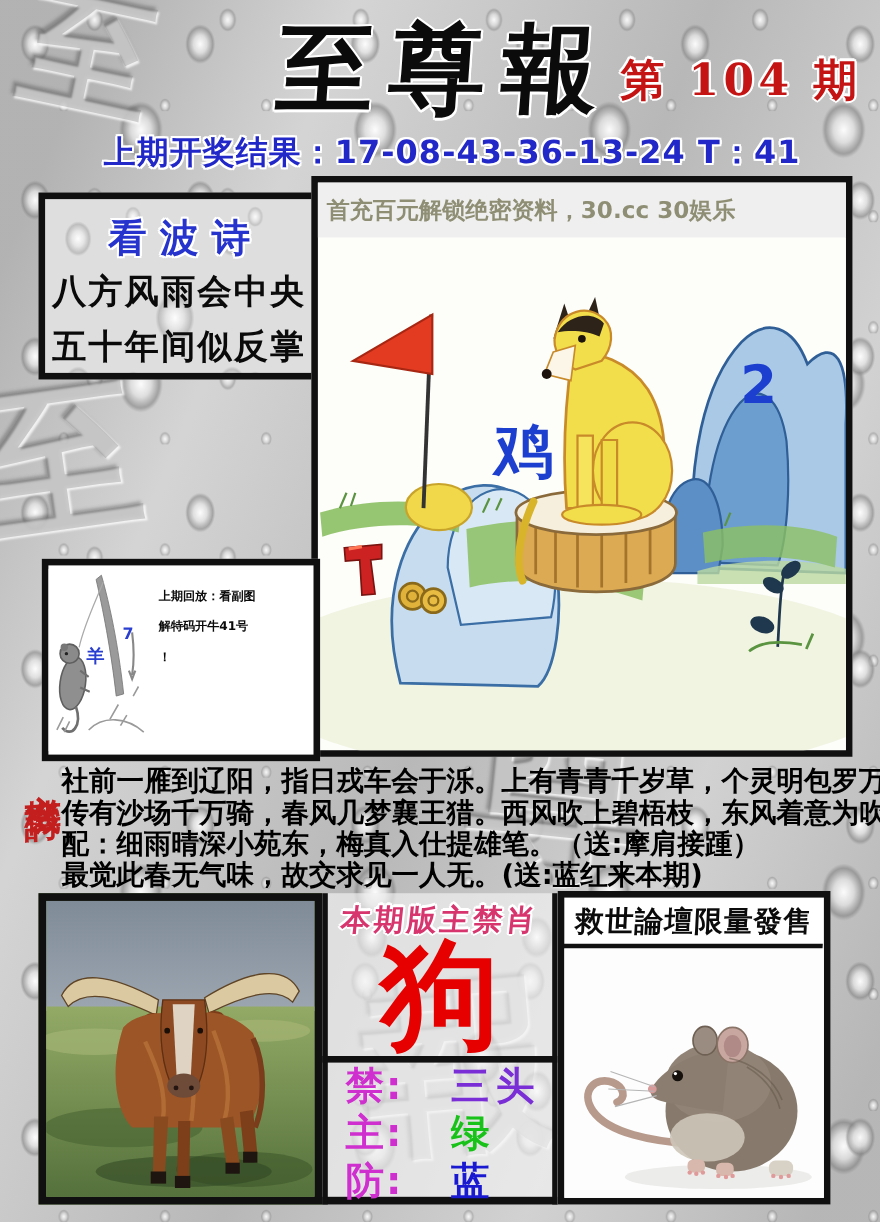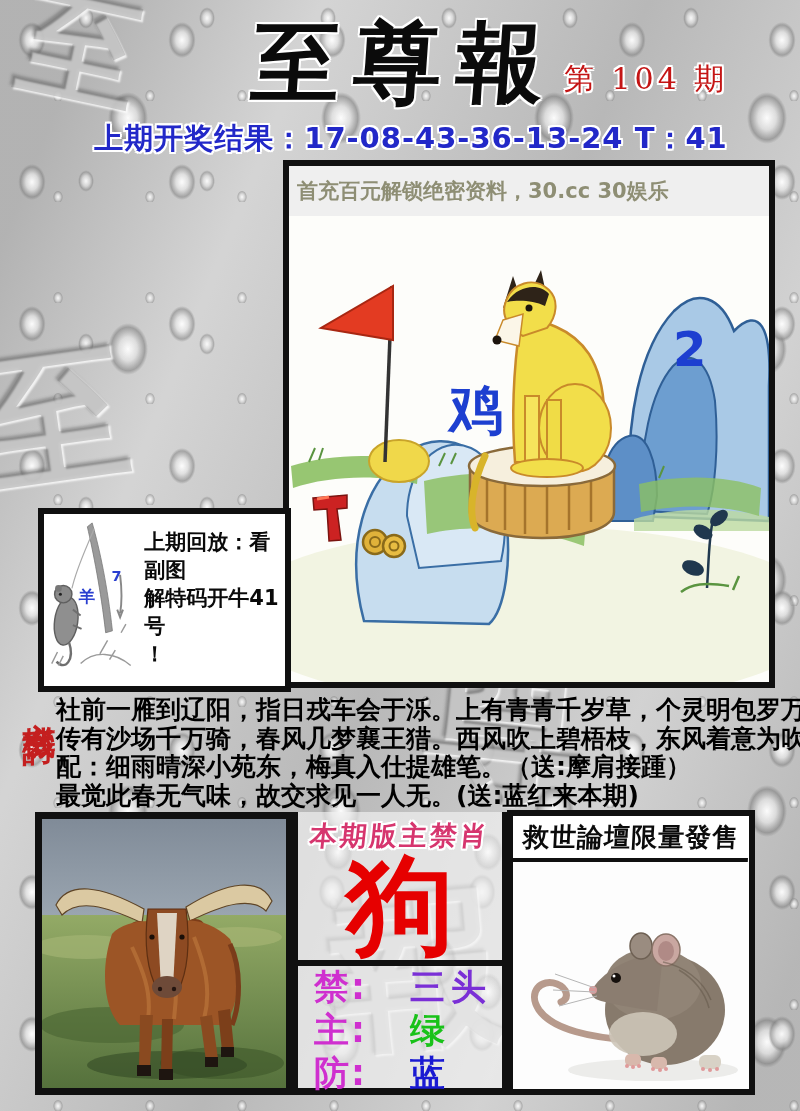--- a/index.html
+++ b/index.html
@@ -12,38 +12,38 @@
       radial-gradient(ellipse 7px 9px at 58px 96px, rgba(255,255,255,.9) 0%, rgba(218,218,218,.7) 35%, rgba(140,140,140,.5) 60%, rgba(200,200,200,0) 72%),
       radial-gradient(ellipse 27px 35px at 128px 118px, rgba(255,255,255,.95) 0%, rgba(226,226,226,.8) 34%, rgba(122,122,122,.55) 62%, rgba(200,200,200,0) 74%),
       linear-gradient(112deg, rgba(110,110,110,.22) 8%, rgba(255,255,255,.25) 26%, rgba(120,120,120,.18) 52%, rgba(245,245,245,.25) 74%, rgba(120,120,120,.2) 95%);
     background-size:150px 142px,121px 163px,92px 101px,213px 231px,800px 1111px;}
   .wm{position:absolute;z-index:0;color:rgba(118,118,118,.32);font-weight:900;
       text-shadow:2px 2px 2px rgba(255,255,255,.8),-2px -2px 3px rgba(60,60,60,.35);pointer-events:none;}
   .ow{text-shadow:2px 0 0 #fff,-2px 0 0 #fff,0 2px 0 #fff,0 -2px 0 #fff,
       1.6px 1.6px 0 #fff,-1.6px 1.6px 0 #fff,1.6px -1.6px 0 #fff,-1.6px -1.6px 0 #fff;}
   .masthead{position:absolute;z-index:2;left:252px;top:18px;display:flex;align-items:flex-end;}
   .masthead .title{font-size:88px;font-weight:900;color:#0b0b0b;letter-spacing:14px;line-height:1.02;transform:skewX(-4deg);}
-  .masthead .issue{font-family:"DejaVu Serif","Liberation Serif",serif;font-size:30px;font-weight:400;color:#c41414;margin:0 0 8px 6px;letter-spacing:4px;white-space:nowrap;}
+  .masthead .issue{font-family:"DejaVu Serif","Liberation Serif",serif;font-size:40px;font-weight:700;color:#c41414;margin:0 0 8px 6px;letter-spacing:4px;white-space:nowrap;}
   .result-line{position:absolute;z-index:2;left:11px;top:119px;width:800px;text-align:center;
       font-size:29px;font-weight:900;color:#2228c8;letter-spacing:1px;white-space:nowrap;}
   .box{position:absolute;z-index:3;box-sizing:border-box;border:6px solid #101010;}
   .droplite{background-color:#dedede;
     background-image:
       radial-gradient(ellipse 17px 22px at 30px 36px, rgba(255,255,255,.95) 0%, rgba(232,232,232,.8) 32%, rgba(150,150,150,.45) 60%, rgba(215,215,215,0) 72%),
       radial-gradient(ellipse 10px 13px at 80px 16px, rgba(255,255,255,.9) 0%, rgba(228,228,228,.6) 35%, rgba(155,155,155,.4) 60%, rgba(215,215,215,0) 72%),
       radial-gradient(ellipse 24px 31px at 118px 108px, rgba(255,255,255,.95) 0%, rgba(230,230,230,.7) 34%, rgba(148,148,148,.45) 62%, rgba(215,215,215,0) 74%);
     background-size:140px 132px,111px 150px,198px 214px;}
   .wave-box{left:35px;top:175px;width:256px;height:170px;text-align:center;}
   .wave-title{margin-top:12px;font-size:35px;font-weight:900;color:#2633cc;letter-spacing:12px;text-indent:12px;}
   .wave-line{font-size:31px;font-weight:900;color:#0a0a0a;letter-spacing:2px;line-height:50px;white-space:nowrap;}
   .main-box{left:283px;top:160px;width:492px;height:528px;background:#ffffff;}
   .promo{height:50px;display:flex;align-items:center;background:#efefef;
      font-size:21px;font-weight:700;color:#8e8e74;padding-left:8px;white-space:nowrap;overflow:hidden;}
   .replay-box{left:38px;top:508px;width:253px;height:184px;background:#ffffff;display:flex;}
-  .replay-text{width:146px;padding:14px 0 0 4px;font-size:21px;font-weight:900;color:#0a0a0a;line-height:28px;}
+  .replay-text{width:146px;padding:14px 0 0 4px;font-size:11px;font-weight:900;color:#0a0a0a;line-height:28px;}
   .poem-title{position:absolute;z-index:2;left:16px;top:696px;height:116px;writing-mode:vertical-rl;text-orientation:upright;
      font-size:33px;font-weight:900;color:#c41f1f;letter-spacing:4px;transform:skewY(-4deg);}
   .poem{position:absolute;z-index:2;left:56px;top:696px;width:740px;}
   .poem-line{font-size:25px;font-weight:900;color:#000;line-height:28.5px;white-space:nowrap;letter-spacing:0px;}
   .bull-panel{left:35px;top:812px;width:258px;height:283px;border-width:7px;background:#6f8f4f;}
   .ban-panel{position:absolute;z-index:3;box-sizing:border-box;left:293px;top:812px;width:214px;height:283px;
      border-left:5px solid #101010;border-right:5px solid #101010;border-bottom:7px solid #101010;
      background-color:rgba(241,241,241,.68);
      background-image:radial-gradient(ellipse 20px 26px at 40px 40px, rgba(255,255,255,.8) 0%, rgba(170,170,170,.25) 60%, rgba(220,220,220,0) 74%),
        radial-gradient(ellipse 26px 34px at 140px 150px, rgba(255,255,255,.8) 0%, rgba(165,165,165,.25) 62%, rgba(220,220,220,0) 74%);
@@ -71,20 +71,25 @@
   <div class="wm" style="left:20px;top:-30px;font-size:120px;transform:rotate(12deg);">至</div>
 
   <div class="masthead">
     <div class="title ow">至尊報</div>
     <div class="issue ow">第 104 期</div>
   </div>
   <div class="result-line ow">
     <span>上期开奖结果：</span><span>17-08-43-36-13-24 T：41</span>
   </div>
 
+  <div class="box droplite wave-box">
+    <div class="wave-title ow">看波诗</div>
+    <div class="wave-line">八方风雨会中央</div>
+    <div class="wave-line">五十年间似反掌</div>
+  </div>
 
   <div class="box main-box">
     <div class="promo">
       <span>首充百元解锁绝密资料，30.cc 30娱乐</span>
     </div>
     <svg viewBox="0 0 480 466" width="480" height="466">
       <rect x="0" y="0" width="480" height="466" fill="#fdfdfa"></rect>
       <ellipse cx="240" cy="400" rx="300" ry="90" fill="#f2f4e2"></ellipse>
 
       <g>

